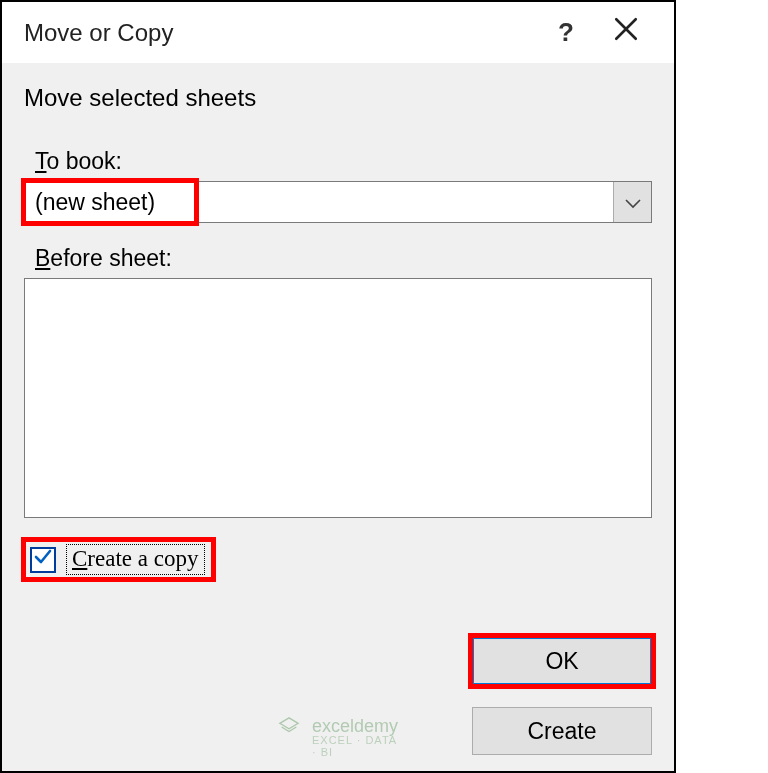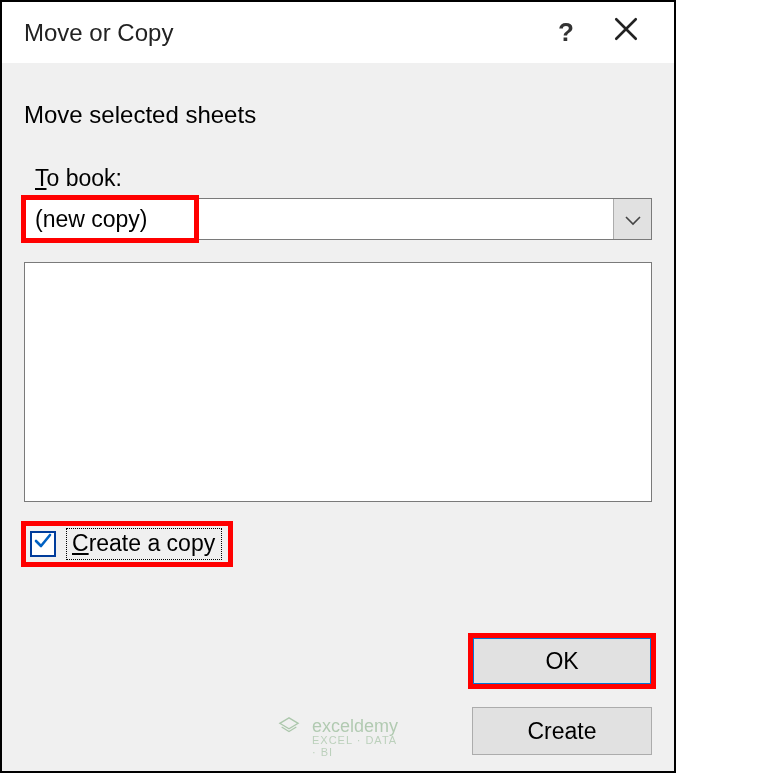--- a/index.html
+++ b/index.html
@@ -42,21 +42,20 @@
   .titlebar .close svg { width: 26px; height: 26px; }
   .body {
     flex: 1;
     padding: 20px 22px 0 22px;
     position: relative;
   }
   .intro {
     font-size: 24px;
     margin-bottom: 36px;
     color: #000;
-    margin-top: 17px;
   }
   .label {
     font-size: 23px;
     margin-bottom: 6px;
     margin-left: 11px;
   }
   .underline-first::first-letter { text-decoration: underline; }
   .combo {
     position: relative;
     height: 42px;
@@ -103,20 +102,21 @@
     width: 26px; height: 26px;
     background: #fff;
     border: 2px solid #003c9b;
     display: flex; align-items: center; justify-content: center;
   }
   .checkbox-row .cb svg { width: 20px; height: 20px; }
   .checkbox-row .cb-label {
     font-size: 23px;
     border: 1px dotted #000;
     padding: 1px 6px 2px 5px;
+    font-family: Liberation Serif, serif;
   }
   .hl-red-box {
     position: absolute;
     inset: -3px;
     border: 5px solid #ff0000;
     pointer-events: none;
   }
   .footer {
     position: absolute;
     bottom: 16px; right: 22px;
@@ -172,31 +172,32 @@
     </div>
   </div>
 
   <div class="body">
 
     <div class="intro">Move selected sheets</div>
 
     <div class="label underline-first">To book:</div>
 
     <div class="combo">
-      <div class="value">(new copy)</div>
+      <div class="value">(new sheet)</div>
       <div class="arrowbtn">
         <span>
           <svg viewBox="0 0 16 10">
               <path d="M1 1 L8 8 L15 1" stroke="#444" stroke-width="1.6" fill="none"></path>
             </svg>
         </span>
       </div>
       <div class="hl-red-value" style="left:-4px; top:-4px; width:178px; height:48px;"></div>
     </div>
 
+    <div class="label underline-first">Before sheet:</div>
 
     <div class="listbox"></div>
 
     <div style="position:relative; display:inline-block;">
       <div class="checkbox-row">
         <div class="cb">
           <span>
             <svg viewBox="0 0 20 20">
                 <path d="M3 10 L8 15 L17 4" stroke="#0061c3" stroke-width="2.6" fill="none" stroke-linecap="round" stroke-linejoin="round"></path>
               </svg>

